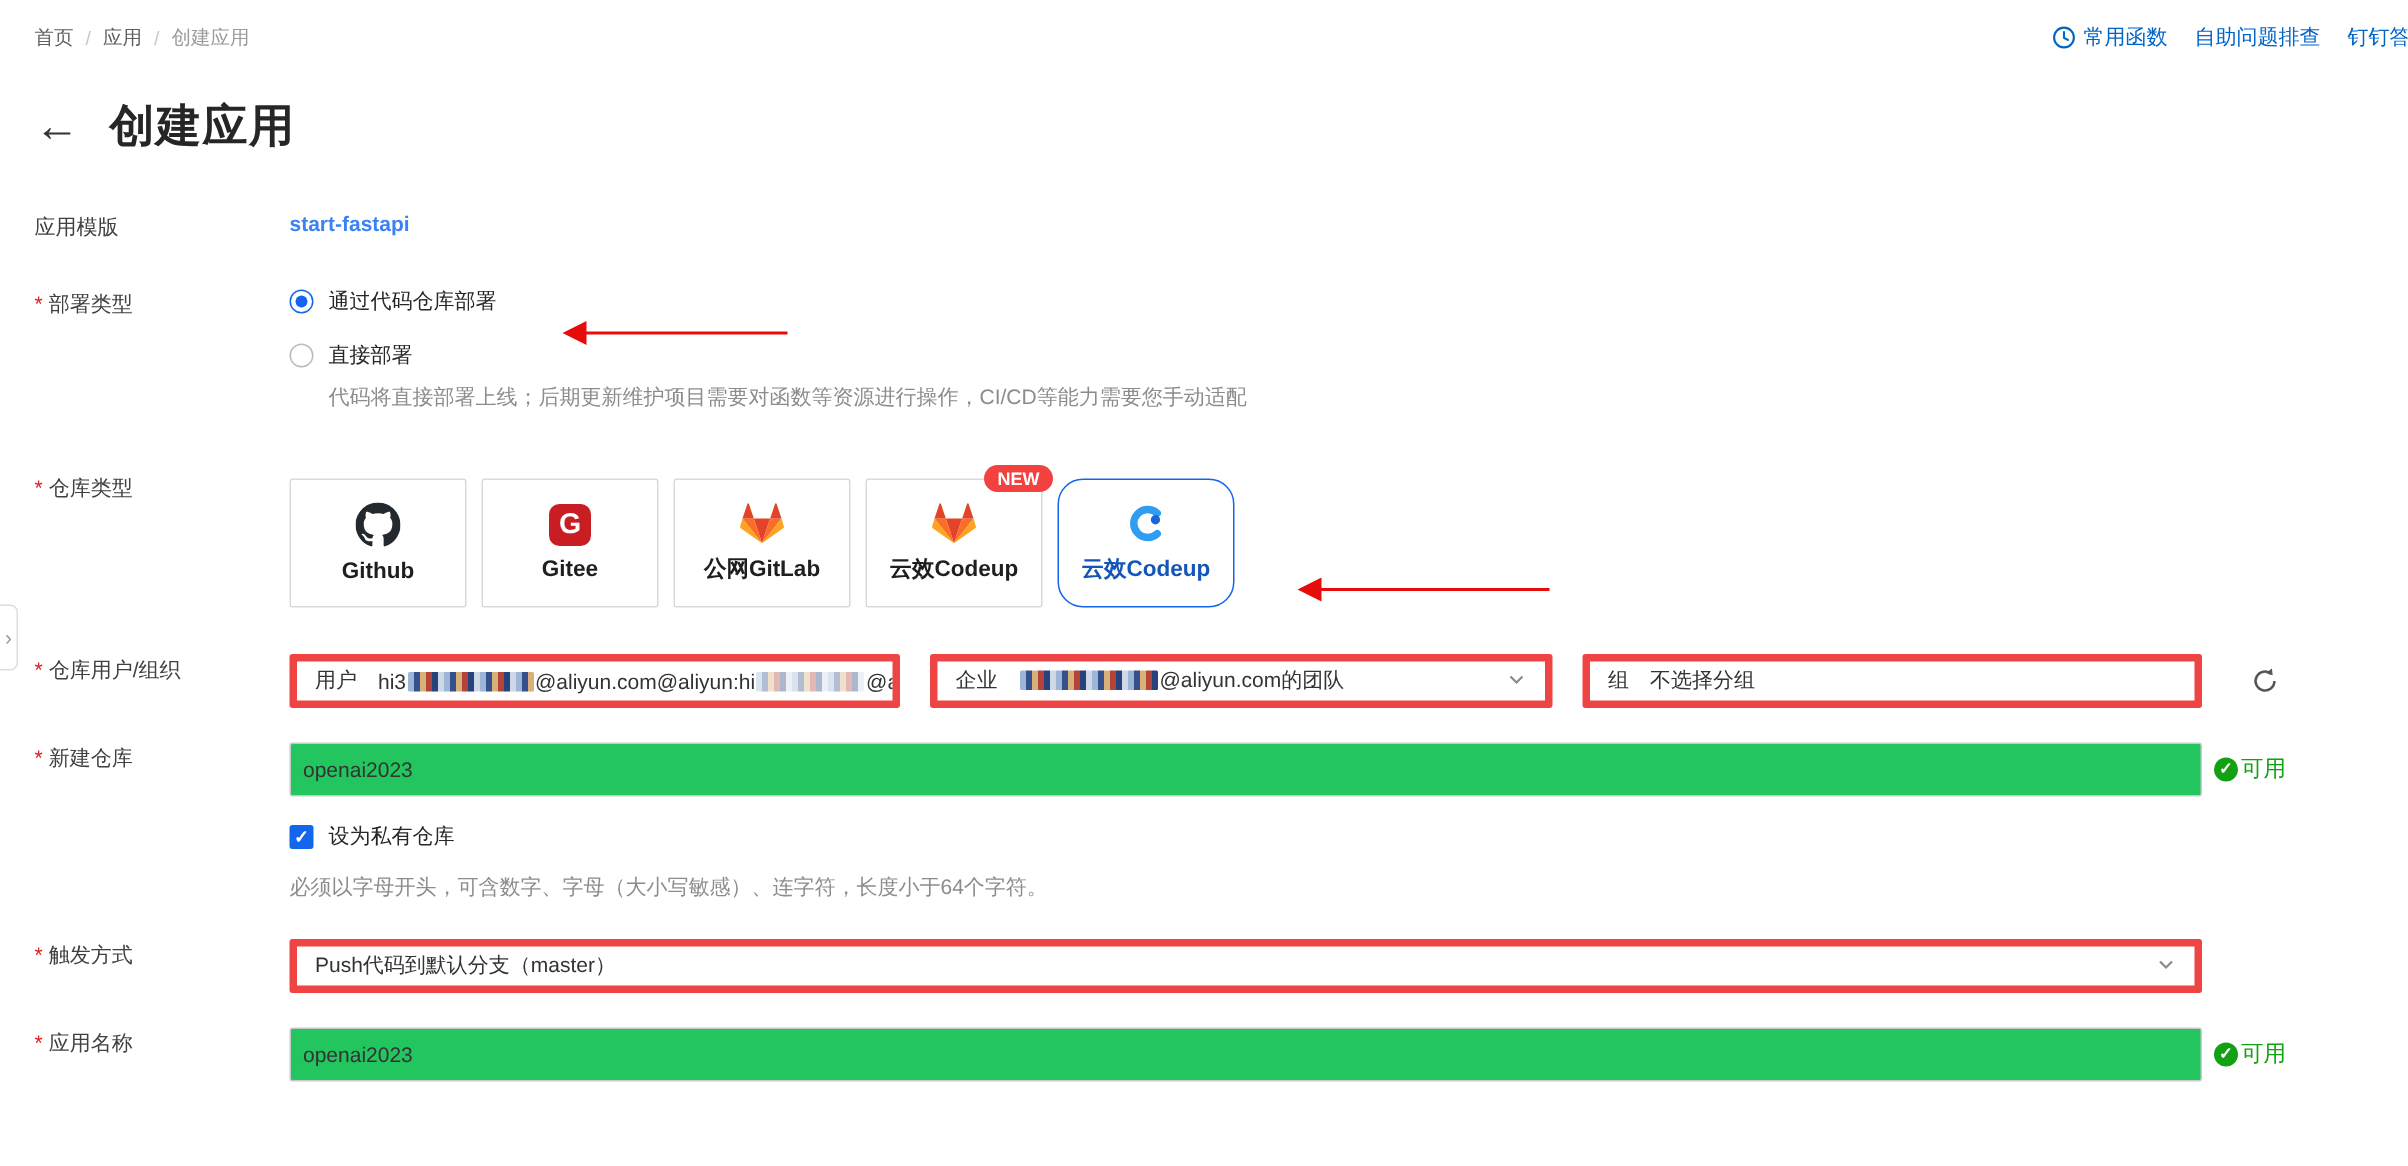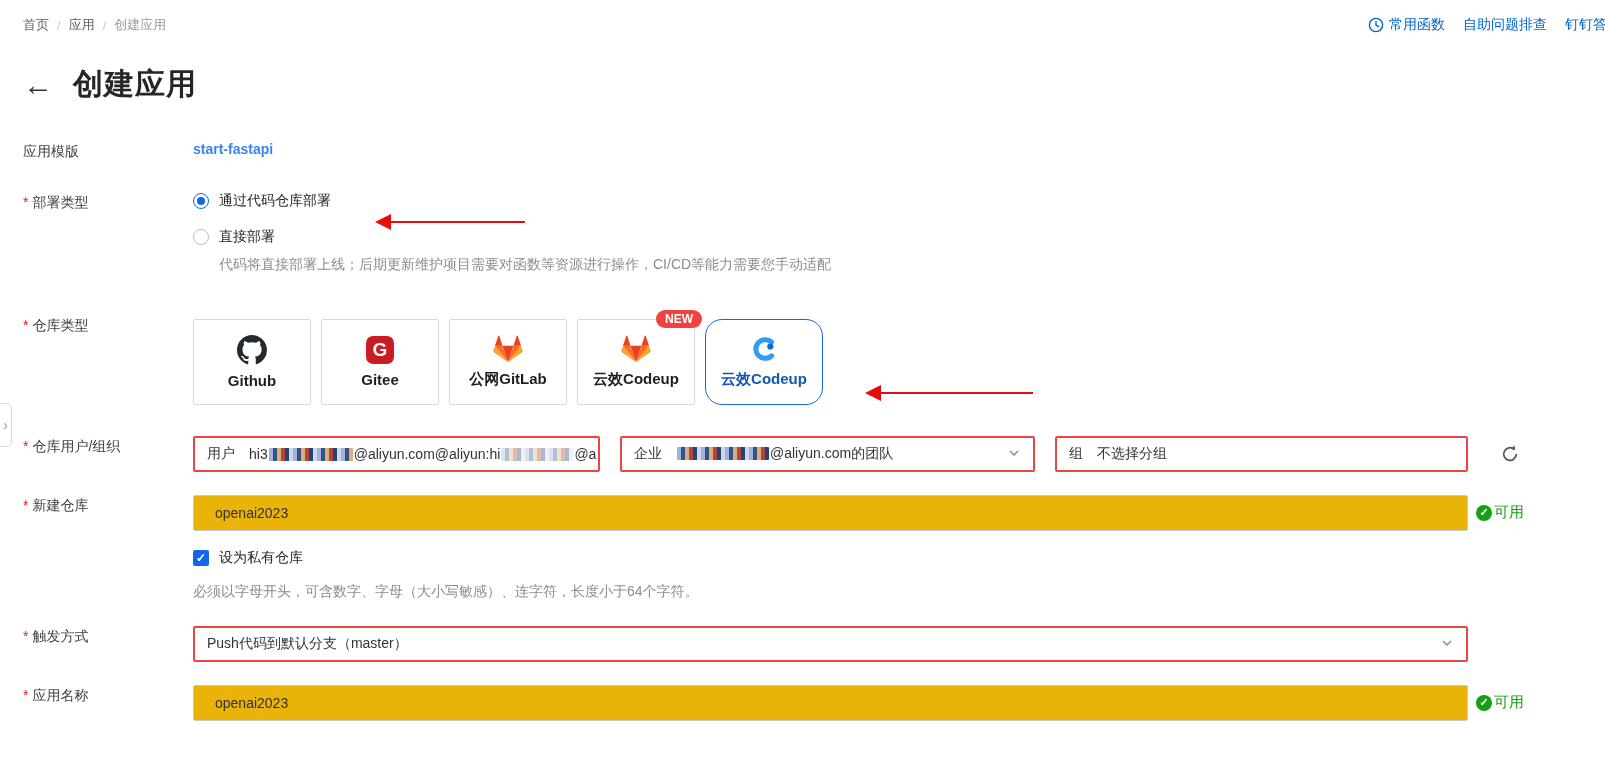--- a/index.html
+++ b/index.html
@@ -51,29 +51,29 @@
   .card.selected { border-color:#1366ec;border-radius:17px; }
   .card .clabel { font-size:15px; font-weight:bold; color:#1f1f1f; }
   .card.selected .clabel { color:#1456b8; }
   .badge-new { position:absolute; top:-10px; right:-8px; background:#f2413e; color:#fff;
     font-size:12px; font-weight:bold; padding:2px 9px; border-radius:10px; }
   .gitee-logo { width:28px; height:28px; border-radius:7px; background:#c71d23; color:#fff;
     font-weight:bold; font-size:19px; display:flex; align-items:center; justify-content:center; }
 
   
   .select-row { display:flex; gap:20px; align-items:center; }
-  .sel { height:36px; border:2px solid #ef4444; border-radius:2px; background:#fff;
+  .sel { height:36px; border:5px solid #ef4444; border-radius:2px; background:#fff;
     display:flex; align-items:center; padding:0 12px; font-size:14px; color:#333; cursor:pointer; white-space:nowrap; overflow:hidden; }
   .sel .prefix { margin-right:14px; color:#333; }
   .sel .chev { margin-left:auto; flex:0 0 auto; }
   .mosaic { display:inline-block; height:13px; vertical-align:-2px; margin:0 1px; border-radius:1px;
     background:repeating-linear-gradient(90deg,#9db6d8 0 4px,#35508a 4px 8px,#d8b07a 8px 12px,#b4443a 12px 16px,#27437c 16px 20px,#cfd8e6 20px 24px); }
   .mosaic.light { opacity:.38; }
-  .txtinput { height:36px; width:1275px; border:1px solid #c8c9cc; border-radius:2px; padding:0 21px;
-    font-size:14px; color:#333; font-family:"Liberation Sans",sans-serif; background:#eab308; }
+  .txtinput { height:36px; width:1275px; border:1px solid #c8c9cc; border-radius:2px; padding:0 8px;
+    font-size:14px; color:#333; font-family:"Liberation Sans",sans-serif; background:#22c55e; }
   .status-ok { position:absolute; left:1283px; top:8px; display:flex; align-items:center; gap:2px;
     color:#12a112; font-size:15px; white-space:nowrap; }
   .ok-circle { width:16px; height:16px; border-radius:50%; background:#12a112; color:#fff; font-size:11px;
     display:flex; align-items:center; justify-content:center; font-weight:bold; }
 
   .check-line { display:flex; align-items:center; gap:10px; margin-top:18px; }
   .checkbox { width:16px; height:16px; border-radius:2px; background:#1366ec; color:#fff; font-size:12px;
     display:flex; align-items:center; justify-content:center; font-weight:bold; cursor:pointer; }
   .check-label { font-size:14px; color:#262626;text-align:right; }
   .hint { margin-top:16px; font-size:14px; color:#8c8c8c; white-space:nowrap; }

